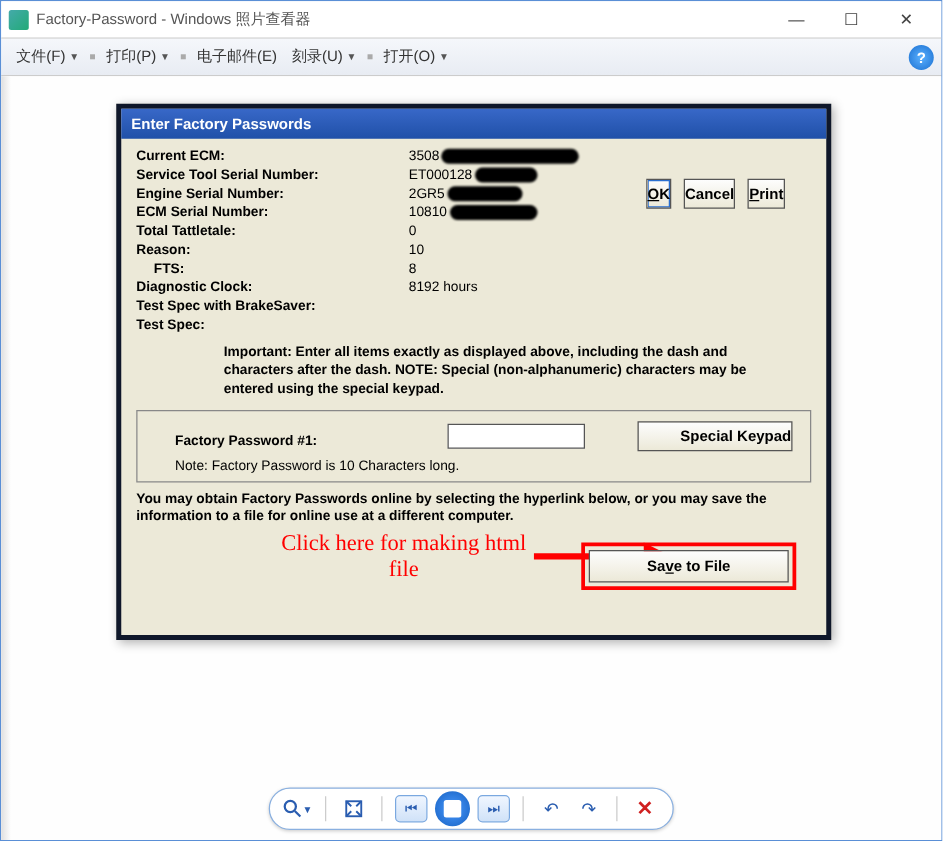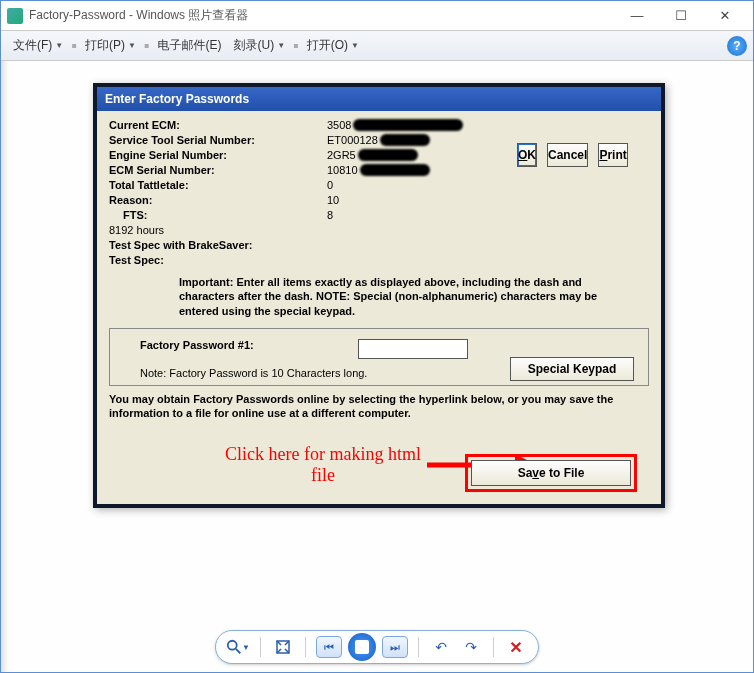--- a/index.html
+++ b/index.html
@@ -16,40 +16,40 @@
     .menu-item { font-size: 12px; color: #333; padding: 4px 6px; cursor: pointer; display: flex; align-items: center; gap: 3px; }
     .menu-sep { color: #aaa; margin: 0 2px; }
     .dropdown-arrow { font-size: 8px; color: #555; }
     .help-icon { margin-left: auto; width: 20px; height: 20px; border-radius: 50%; background: radial-gradient(#5ab0ff,#1a6fd0); color: #fff; display: flex; align-items: center; justify-content: center; font-size: 12px; font-weight: bold; cursor: pointer; }
     
     .viewer-area { flex: 1; background: #fefefe; position: relative; padding: 22px 0 0 0; }
     .side-shadow { position: absolute; left: 0; top: 0; bottom: 0; width: 8px; background: linear-gradient(90deg,#e0e0e0,#fff); }
     
     .dialog { position: absolute; left: 92px; top: 22px; width: 572px; border: 4px solid #0f172a; background: #ece9d8; box-shadow: 2px 2px 8px rgba(0,0,0,0.3); }
     .dialog-title { background: linear-gradient(#3868c8,#2050a8); color: #fff; font-size: 12px; font-weight: bold; padding: 5px 8px; }
-    .dialog-body { padding: 8px 12px 0 12px; font-size: 11px; font-family: Tahoma, sans-serif; }
+    .dialog-body { padding: 8px 12px 24px 12px; font-size: 11px; font-family: Tahoma, sans-serif; }
     
     .info-area { position: relative; }
     .info-row { display: flex; margin-bottom: 3px; }
     .info-label { width: 218px; font-weight: bold; }
     .info-value { font-weight: normal; display: flex; align-items: flex-end; }
     .indent { padding-left: 14px; }
     .redact { display: inline-block; width: 70px; height: 12px; background: #000; border-radius: 6px; filter: blur(1px); margin-left: 2px; }
     
     .btn-col { position: absolute; right: 0; top: 24px; width: 132px; display: flex; flex-direction: row; gap: 10px; }
     .dlg-btn { height: 24px; border: 1px solid #555; background: linear-gradient(#fdfdfd,#ece9d8); font-size: 12px; font-weight: bold; cursor: pointer; font-family: Tahoma, sans-serif; }
     .dlg-btn.ok { box-shadow: 0 0 0 1px #2a6fd0 inset; }
     
     .important { text-align: left; font-weight: bold; padding: 6px 30px 6px 70px; line-height: 1.3; }
     
     .pw-box { border: 1px solid #888; padding: 10px 14px 6px 14px; margin-top: 4px; position: relative; }
-    .pw-row { display: flex; align-items: flex-start; margin-bottom: 8px; }
+    .pw-row { display: flex; align-items: flex-end; margin-bottom: 8px; }
     .pw-label { width: 234px; font-weight: bold; padding-left: 16px; }
     .pw-input { width: 110px; height: 20px; border: 1px solid #555; background: #fff; padding: 0 3px; font-size: 11px; }
-    .sk-btn { position: absolute; right: 14px; top: 28px; width: 124px; height: 24px; border: 1px solid #555; background: linear-gradient(#fdfdfd,#ece9d8); font-size: 12px; font-weight: bold; cursor: pointer; font-family: Tahoma, sans-serif; }
+    .sk-btn { position: absolute; right: 14px; top: 8px; width: 124px; height: 24px; border: 1px solid #555; background: linear-gradient(#fdfdfd,#ece9d8); font-size: 12px; font-weight: bold; cursor: pointer; font-family: Tahoma, sans-serif; text-align: right; }
     .pw-note { font-weight: normal; padding-left: 16px; font-size: 11px; }
     
     .obtain { font-weight: bold; margin-top: 6px; line-height: 1.3; }
     
     .annotation { color: #ff0000; font-size: 18px; font-family: "Times New Roman", serif; position: absolute; left: 116px; bottom: 18px; display: flex; align-items: center; }
     .arrow-svg { margin-left: 6px; }
     
     .save-box { position: absolute; right: 12px; bottom: 12px; border: 3px solid #ff0000; padding: 3px; }
     .save-btn { width: 160px; height: 26px; border: 1px solid #555; background: linear-gradient(#fdfdfd,#ece9d8); font-size: 12px; font-weight: bold; cursor: pointer; font-family: Tahoma, sans-serif; }
     
@@ -142,20 +142,21 @@
             </div>
           <div class="info-row">
               <div class="info-label">Reason:</div>
               <div class="info-value">10</div>
             </div>
           <div class="info-row">
               <div class="info-label indent">FTS:</div>
               <div class="info-value">8</div>
             </div>
           <div class="info-row">
+              <div class="info-label">Diagnostic Clock:</div>
               <div class="info-value">8192 hours</div>
             </div>
           <div class="info-row">
               <div class="info-label" style="width:300px">Test Spec with BrakeSaver:</div>
             </div>
           <div class="info-row">
               <div class="info-label">Test Spec:</div>
             </div>
 
           <div class="btn-col">
@@ -171,21 +172,21 @@
           <div class="pw-row">
             <div class="pw-label">Factory Password #1:</div>
             <input class="pw-input" value="" style="">
           </div>
           <button class="sk-btn">Special Keypad</button>
           <div class="pw-note">Note: Factory Password is 10 Characters long.</div>
         </div>
 
         <div class="obtain">You may obtain Factory Passwords online by selecting the hyperlink below, or you may save the information to a file for online use at a different computer.</div>
 
-        <div style="height:64px; position:relative;margin-top:20px;">
+        <div style="height:64px; position:relative;">
           <div class="annotation">
             <div style="text-align:center;">
               <div>Click here for making html</div>
               <div>file</div>
             </div>
             <svg class="arrow-svg" width="110" height="30" viewBox="0 0 110 30">
               <line x1="0" y1="15" x2="90" y2="15" stroke="#ff0000" stroke-width="5"></line>
               <polygon points="88,4 110,15 88,26" fill="#ff0000"></polygon>
             </svg>
           </div>

